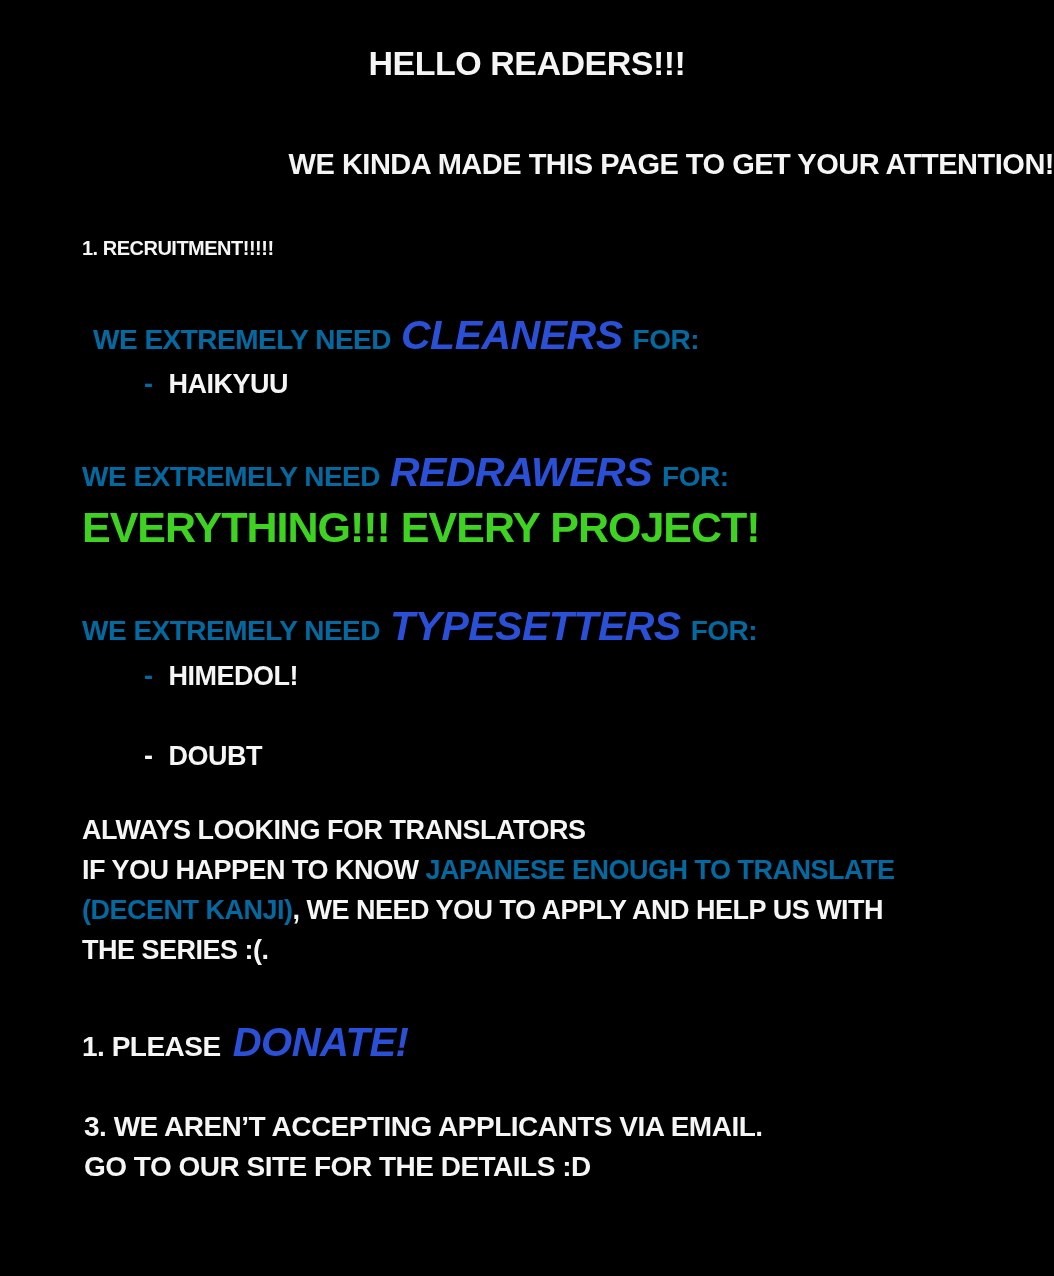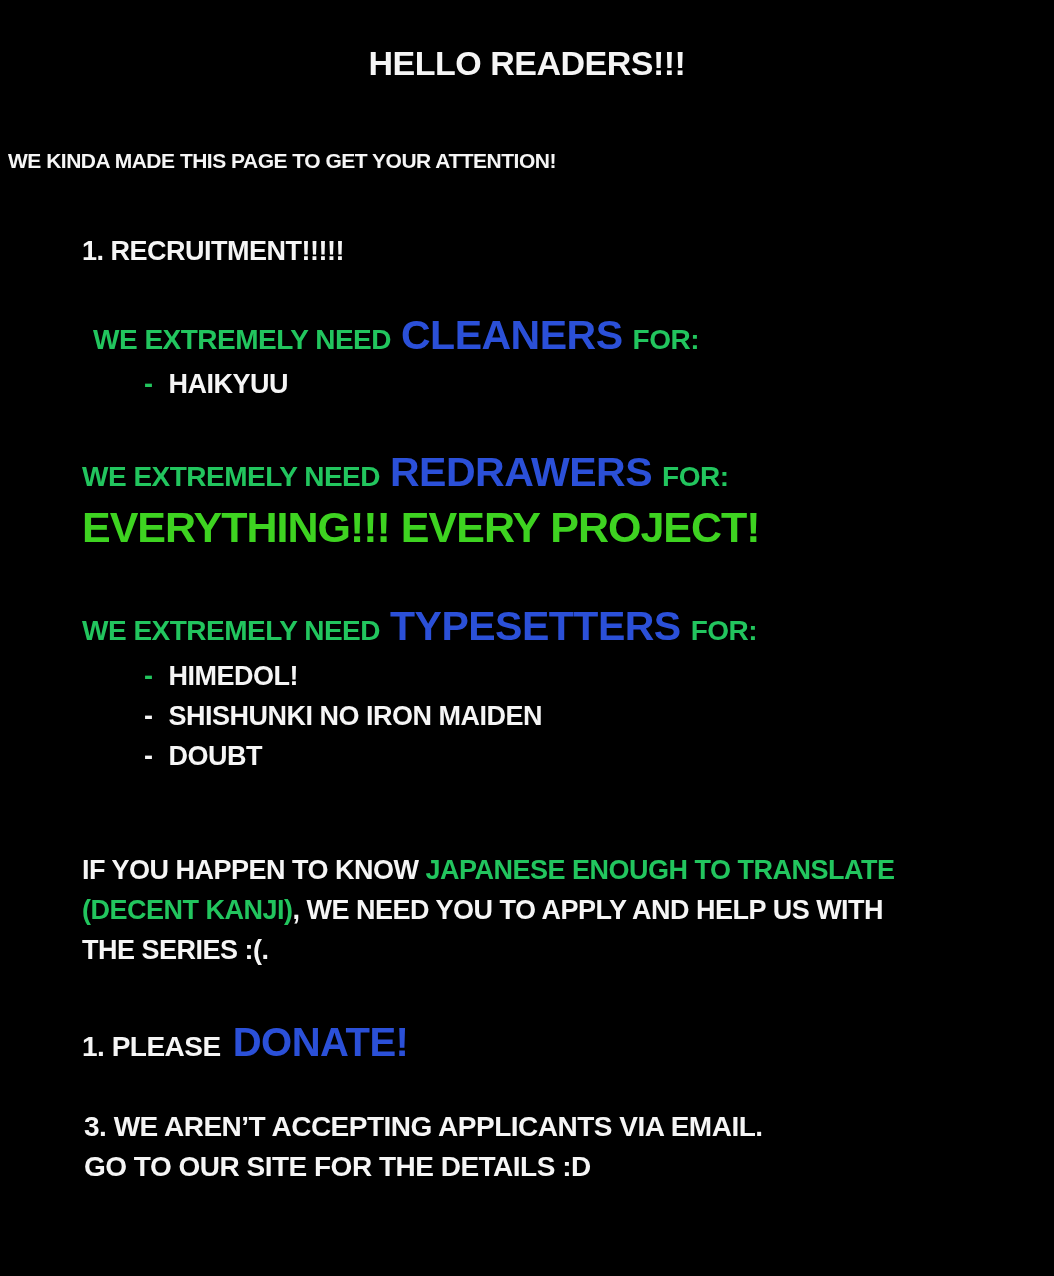--- a/index.html
+++ b/index.html
@@ -14,27 +14,27 @@
     font-weight: bold;
     color: #f5f5f5;
   }
   .line {
     position: absolute;
     white-space: nowrap;
     line-height: 1;
     letter-spacing: -0.5px;
   }
   .white { color: #f5f5f5; }
-  .red   { color: #22c55e; }
-  .blue  { color: #2b50d8; }
+  .red   { color: #0369a1; }
+  .blue  { color: #2b50d8; font-style: italic; }
   .green { color: #3ed321; }
 
   .title    { top: 46px;  left: 0; right: 0; text-align: center; font-size: 34px; }
-  .subtitle { top: 150px; left: 0; right: 0; text-align: left; font-size: 21px; padding-left: 8px; }
-  .recruit-heading { top: 238px; left: 82px; font-size: 27px; }
+  .subtitle { top: 150px; left: 0; right: 0; text-align: right; font-size: 29px; }
+  .recruit-heading { top: 238px; left: 82px; font-size: 20px; }
 
   .need { font-size: 28px; }
   .role { font-size: 41px; margin: 0 10px; }
 
   .cleaners-line    { top: 315px; left: 93px; }
   .redrawers-line   { top: 452px; left: 82px; text-align: right; }
   .typesetters-line { top: 606px; left: 82px; }
 
   .green-line { top: 506px; left: 82px; font-size: 43px; letter-spacing: -1px; }
 
@@ -85,28 +85,26 @@
   <div class="line green-line green">EVERYTHING!!! EVERY PROJECT!</div>
 
   <div class="line typesetters-line">
     <span class="need red">WE EXTREMELY NEED</span><span class="role blue">TYPESETTERS</span><span class="need red">FOR:</span>
   </div>
 
   <div class="line bullet bullet-himedol">
     <span class="dash red">-</span><span class="white">HIMEDOL!</span>
   </div>
 
-  <div class="line bullet bullet-shishunki">
-    <span class="dash white">-</span><span class="white">SHISHUNKI NO IRON MAIDEN</span>
-  </div>
 
   <div class="line bullet bullet-doubt">
     <span class="dash white">-</span><span class="white">DOUBT</span>
   </div>
 
+  <div class="line translators-line tr-1 white">ALWAYS LOOKING FOR TRANSLATORS</div>
 
   <div class="line translators-line tr-2">
     <span class="white">IF YOU HAPPEN TO KNOW </span><span class="red">JAPANESE ENOUGH TO TRANSLATE</span>
   </div>
 
   <div class="line translators-line tr-3">
     <span class="red">(DECENT KANJI)</span><span class="white">, WE NEED YOU TO APPLY AND HELP US WITH</span>
   </div>
 
   <div class="line translators-line tr-4 white">THE SERIES :(.</div>

